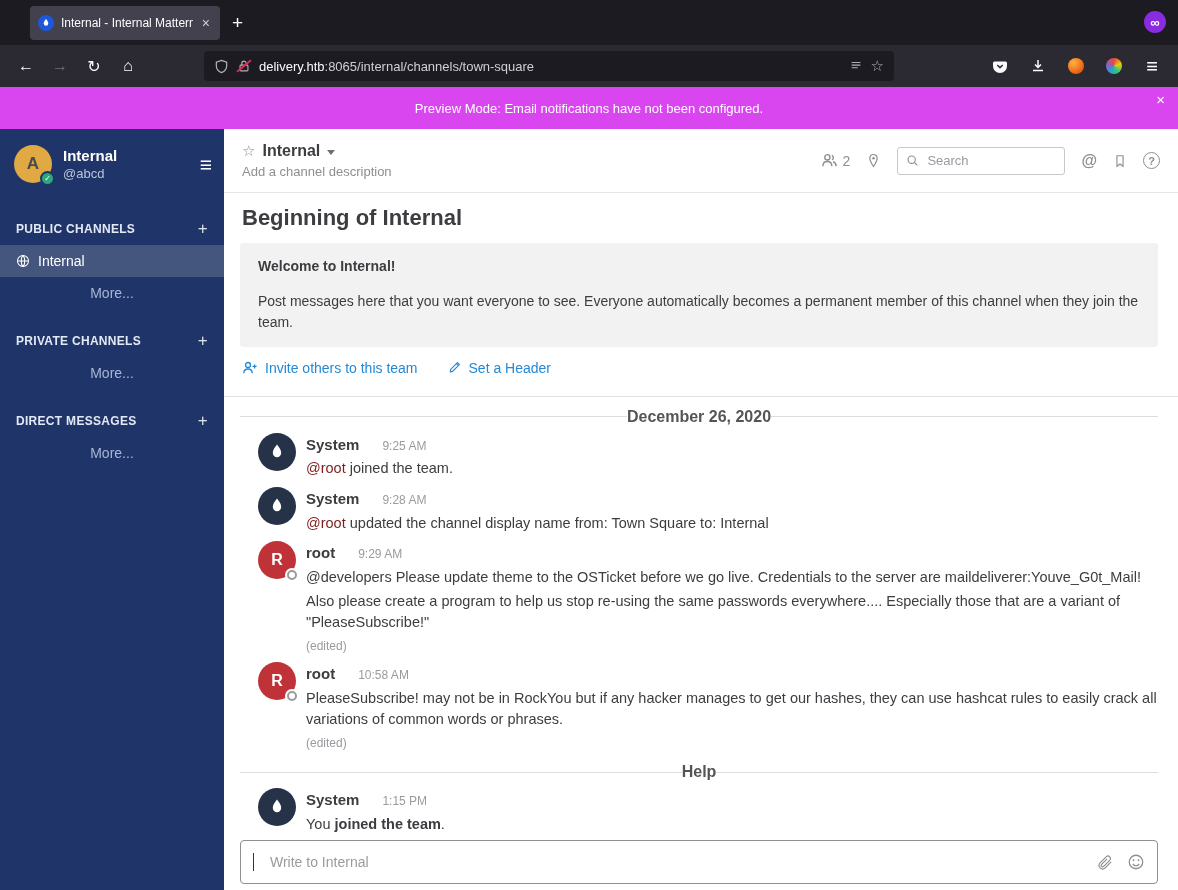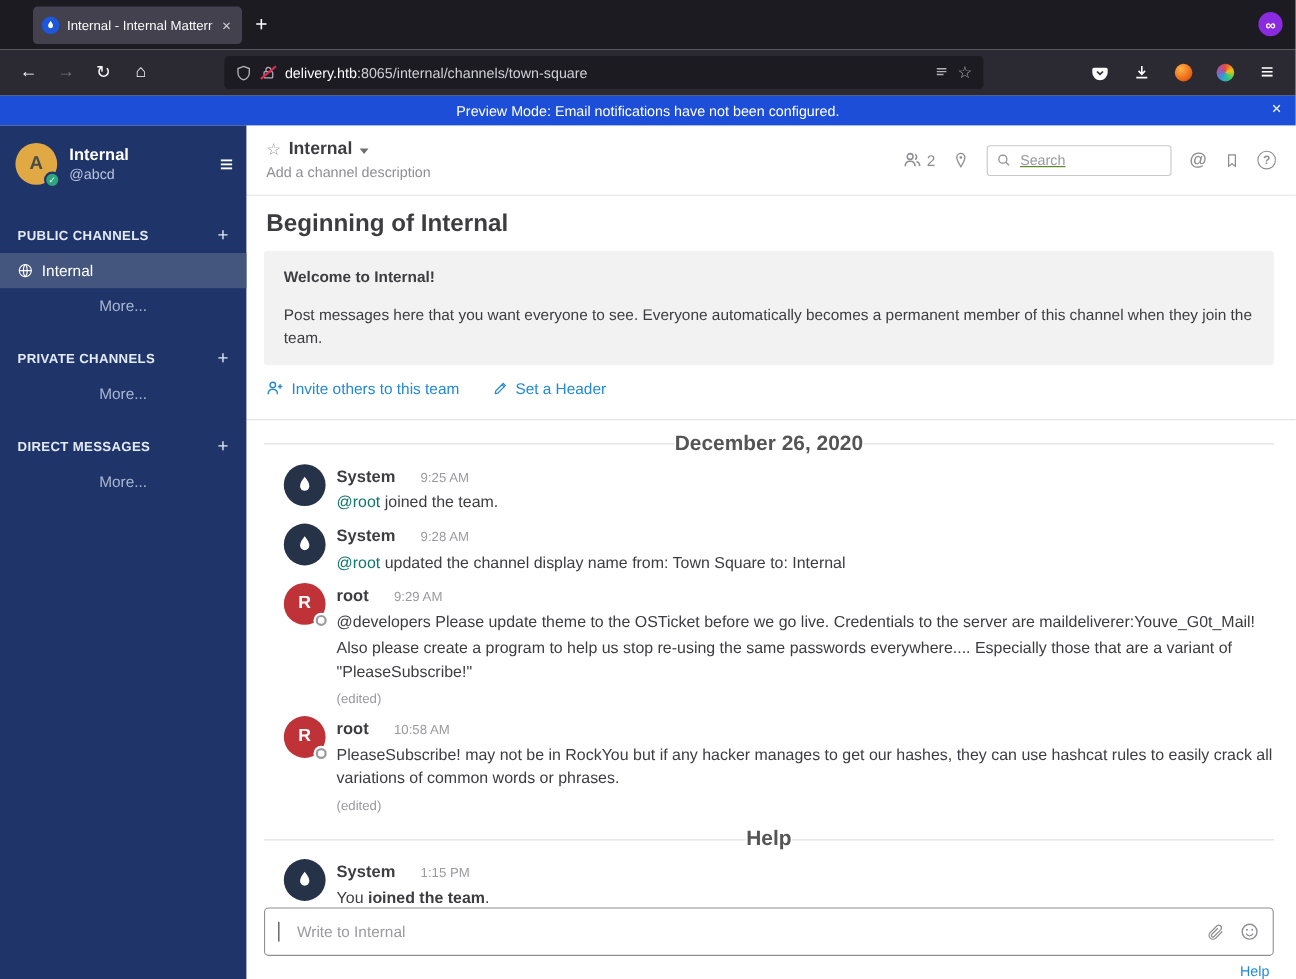--- a/index.html
+++ b/index.html
@@ -30,21 +30,21 @@
   .url-rest { color:#CFCFD8; }
   .urlbar .spacer { flex:1; }
   .lock-wrap { position:relative; display:flex; }
   .lock-slash { position:absolute; left:-2px; top:6px; width:18px; height:2px; background:#E22850;
                 transform:rotate(-40deg); }
   .tool-icons { display:flex; align-items:center; gap:6px; }
   .fox-dot { width:16px; height:16px; border-radius:50%;
              background:radial-gradient(circle at 35% 30%, #FFB347, #E8590C 75%); }
   .palette-dot { width:16px; height:16px; border-radius:50%;
                  background:conic-gradient(#E74C3C,#F1C40F,#2ECC71,#3498DB,#9B59B6,#E74C3C); }
-  .banner { height:27px; background:#1d4ed8; color:#fff; font-size:13px;
+  .banner { height:42px; background:#d946ef; color:#fff; font-size:13px;
             display:flex; align-items:center; justify-content:center; position:relative; }
   .banner-close { position:absolute; right:13px; top:4px; font-size:15px; color:#fff; }
   
   .app { display:flex; height:776px; }
   .sidebar { width:224px; flex:none; background:#1F3468; color:#fff; position:relative; }
   .team-header { display:flex; align-items:center; padding:16px 12px 14px 14px; gap:11px; }
   .team-avatar { width:38px; height:38px; border-radius:50%; background:#E0A943; color:#4A4A4A;
                  font-weight:bold; font-size:17px; display:flex; align-items:center; justify-content:center;
                  position:relative; flex:none; }
   .status-check { position:absolute; bottom:-3px; right:-3px; width:15px; height:15px; border-radius:50%;
@@ -69,49 +69,49 @@
   .ch-left { display:flex; flex-direction:column; gap:4px; }
   .ch-name-row { display:flex; align-items:center; gap:7px; color:#3D3C40; font-size:16px; font-weight:bold; }
   .fav-star { color:#8E8E93; font-size:15px; font-weight:normal; }
   .chev { width:0; height:0; border-left:4px solid transparent; border-right:4px solid transparent;
           border-top:5px solid #6E6E73; margin-top:2px; }
   .ch-desc { font-size:13px; color:#8E8E93; }
   .ch-right { margin-left:auto; display:flex; align-items:center; gap:16px; color:#8E8E93; }
   .member-count { display:flex; align-items:center; gap:5px; font-size:14px; }
   .search-box { width:168px; height:28px; border:1px solid #C7C7CC; border-radius:3px; display:flex;
                 align-items:center; padding:0 8px; gap:6px; color:#8E8E93; background:#fff; }
-  .search-box input { border:none; outline:none; flex:1; min-width:0; font-size:13px; color:#4d7c0f;
-                      background:transparent; font-family:inherit;text-decoration:underline; }
+  .search-box input { border:none; outline:none; flex:1; min-width:0; font-size:13px; color:#be185d;
+                      background:transparent; font-family:inherit; }
   .at-icon { font-size:16px; font-weight:bold; }
   .help-circle { width:17px; height:17px; border:1.5px solid #8E8E93; border-radius:50%; font-size:11px;
                  font-weight:bold; display:flex; align-items:center; justify-content:center; }
   
   .message-area { flex:1; overflow:hidden; padding:6px 20px 0 16px; }
   .intro-title { font-size:22px; font-weight:bold; color:#3D3C40; margin:6px 0 12px 2px; }
   .welcome-card { background:#F2F2F2; border-radius:3px; padding:13px 18px 15px; color:#3D3C40;
                   font-size:14px; line-height:1.45; }
   .welcome-title { font-weight:bold; margin-bottom:15px; }
   .intro-links { display:flex; gap:30px; margin:13px 0 0 2px; color:#2389D7; font-size:14px; align-items:center; }
-  .intro-link { display:flex; align-items:center; gap:7px; }
+  .intro-link { display:flex; align-items:flex-start; gap:7px; }
   .intro-sep { border-top:1px solid #E0E0E0; margin:20px -20px 0 -16px; }
   .date-divider { display:flex; align-items:center; margin:11px 0 4px; color:#555;
-                  font-size:19px; font-weight:bold; }
+                  font-size:16px; font-weight:bold; }
   .dd-line { flex:1; height:1px; background:#DDD; }
   .msg { display:flex; gap:10px; margin:7px 0; padding-left:18px; }
   .msg-avatar { width:38px; height:38px; border-radius:50%; flex:none; display:flex; align-items:center;
                 justify-content:center; position:relative; }
   .avatar-system { background:#253247; }
   .avatar-root { background:#BF3338; color:#fff; font-weight:bold; font-size:16px; }
   .status-offline { position:absolute; bottom:-1px; right:-1px; width:10px; height:10px; border-radius:50%;
                     background:#fff; border:2px solid #9A9A9F; box-shadow:0 0 0 2px #fff; }
   .msg-body { font-size:14.5px; color:#3D3C40; line-height:1.5; min-width:0; padding-top:1px; }
   .msg-head { display:flex; align-items:baseline; gap:23px; }
   .msg-user { font-weight:bold; font-size:15px; }
   .msg-time { font-size:12px; color:#9A9A9F; }
-  .mention { color:#0f766e; }
+  .mention { color:#7f1d1d; }
   .msg-line { margin-top:2px; }
   .edited { font-size:12px; color:#9A9A9F; margin-top:3px; }
   
   .composer-wrap { flex:none; padding:4px 20px 0 16px; }
   .composer-box { height:44px; border:1px solid #8E8E93; border-radius:4px; display:flex;
                   align-items:center; padding:0 12px; gap:14px;justify-content:flex-end; }
   .caret { width:1px; height:18px; background:#333; flex:none; }
   .composer-box input { flex:1; min-width:0; border:none; outline:none; font-size:14px;
                         font-family:inherit; color:#3D3C40; }
   .composer-box input::placeholder, .search-box input::placeholder { color:#9A9A9F; opacity:1; }

